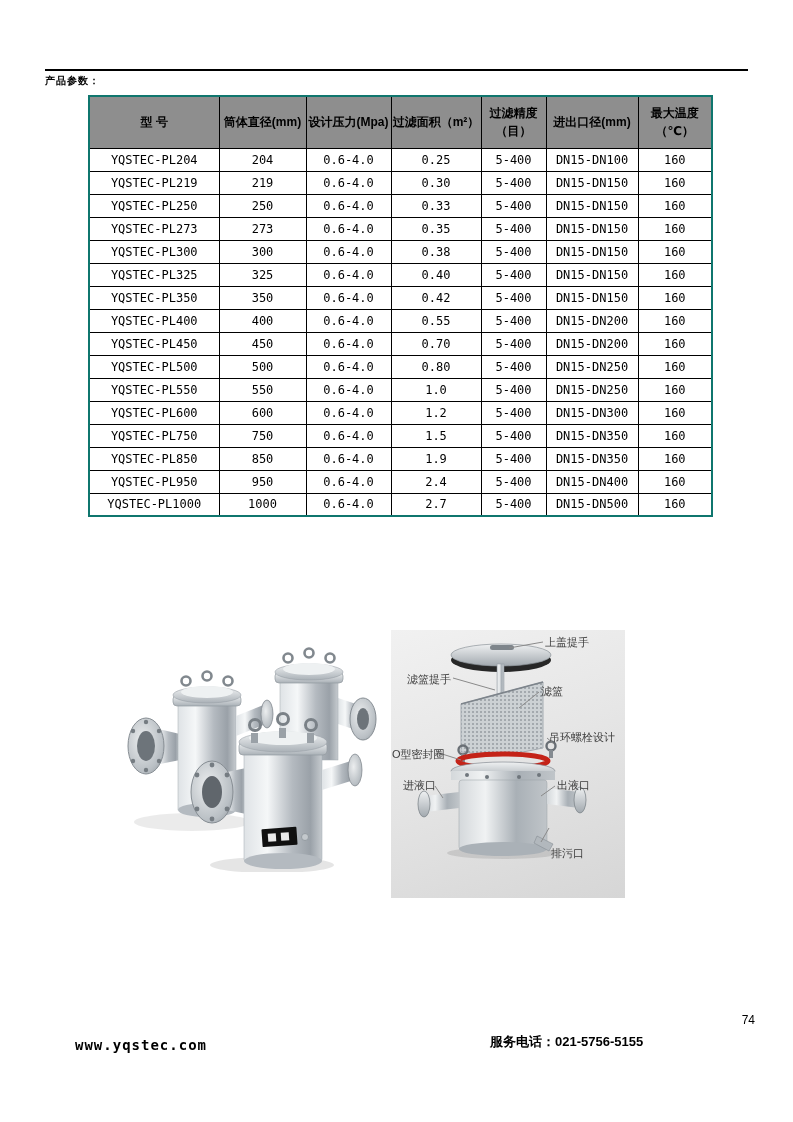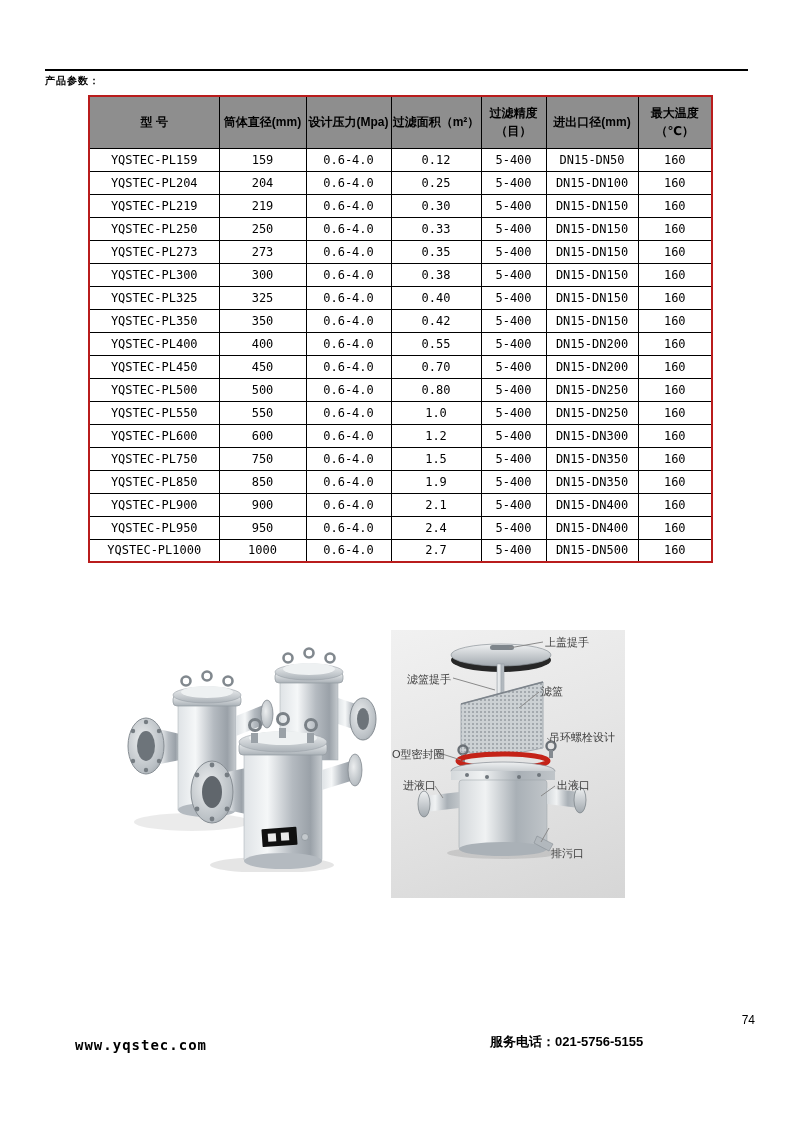--- a/index.html
+++ b/index.html
@@ -16,21 +16,21 @@
   table.spec th, table.spec td { border:1px solid #000; text-align:center; vertical-align:middle; }
   table.spec thead th {
     background:#8e8e8e; font-family:"Liberation Sans","DejaVu Sans",sans-serif;
     font-weight:bold; font-size:12px; height:52px; white-space:pre-line; line-height:1.5;
     padding:2px 1px;
   }
   table.spec tbody td {
     font-family:"DejaVu Sans Mono","Liberation Mono",monospace;
     font-size:12px; height:23px; padding:0 2px;
   }
-  table.spec { border:2px solid #b91c1c; }
+  table.spec { border:2px solid #0f766e; }
 
   
   .figures { position:absolute; left:0; top:630px; width:793px; height:245px; }
   .photo-box { position:absolute; left:100px; top:2px; width:282px; height:240px; background:#fff; }
   .diagram-box { position:absolute; left:391px; top:0; width:234px; height:268px;
     background:linear-gradient(160deg,#f1f1f1 0%,#e6e6e6 45%,#d6d6d6 100%); overflow:hidden; }
   .photo-box svg, .diagram-box svg { position:absolute; left:0; top:0; }
 
   .dg-label { position:absolute; font-size:11px; color:#3c3c3c; white-space:nowrap;
     font-family:"Liberation Sans","DejaVu Sans",sans-serif; }
@@ -76,29 +76,20 @@
           <th>过滤面积（m²）</th>
           <th>过滤精度
 （目）</th>
           <th>进出口径(mm)</th>
           <th>最大温度
 （℃）</th>
         </tr>
       </thead>
       <tbody>
           <tr>
-            <td>YQSTEC-PL159</td>
-            <td>159</td>
-            <td>0.6-4.0</td>
-            <td>0.12</td>
-            <td>5-400</td>
-            <td>DN15-DN50</td>
-            <td>160</td>
-          </tr>
-          <tr>
             <td>YQSTEC-PL204</td>
             <td>204</td>
             <td>0.6-4.0</td>
             <td>0.25</td>
             <td>5-400</td>
             <td>DN15-DN100</td>
             <td>160</td>
           </tr>
           <tr>
             <td>YQSTEC-PL219</td>
@@ -208,29 +199,20 @@
             <td>DN15-DN350</td>
             <td>160</td>
           </tr>
           <tr>
             <td>YQSTEC-PL850</td>
             <td>850</td>
             <td>0.6-4.0</td>
             <td>1.9</td>
             <td>5-400</td>
             <td>DN15-DN350</td>
-            <td>160</td>
-          </tr>
-          <tr>
-            <td>YQSTEC-PL900</td>
-            <td>900</td>
-            <td>0.6-4.0</td>
-            <td>2.1</td>
-            <td>5-400</td>
-            <td>DN15-DN400</td>
             <td>160</td>
           </tr>
           <tr>
             <td>YQSTEC-PL950</td>
             <td>950</td>
             <td>0.6-4.0</td>
             <td>2.4</td>
             <td>5-400</td>
             <td>DN15-DN400</td>
             <td>160</td>

